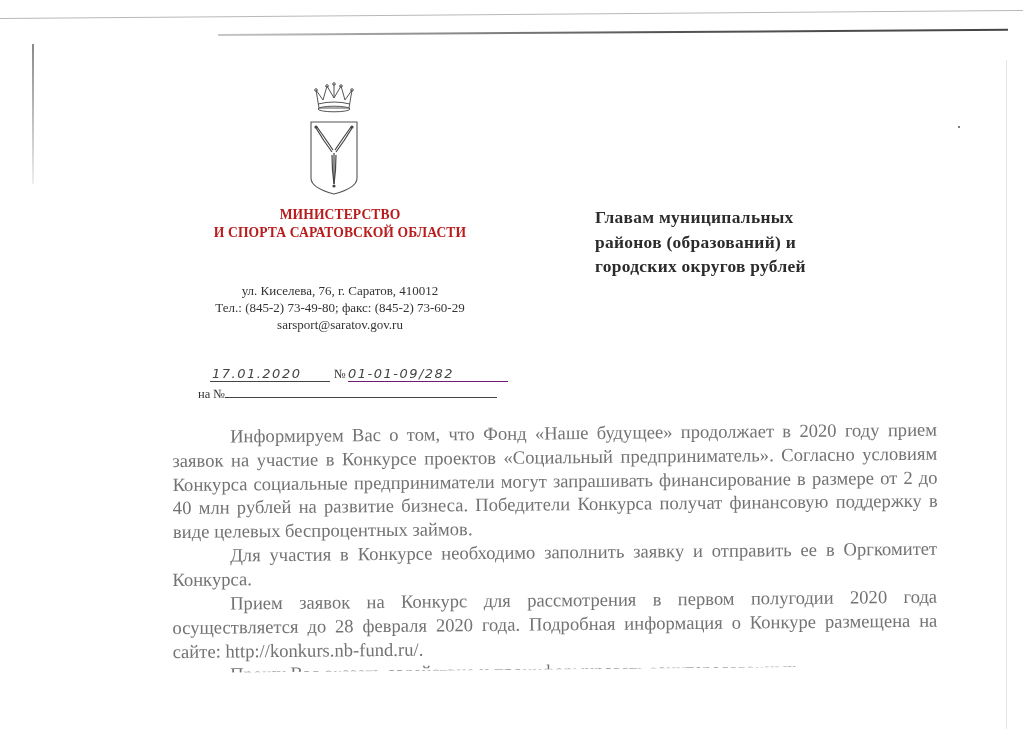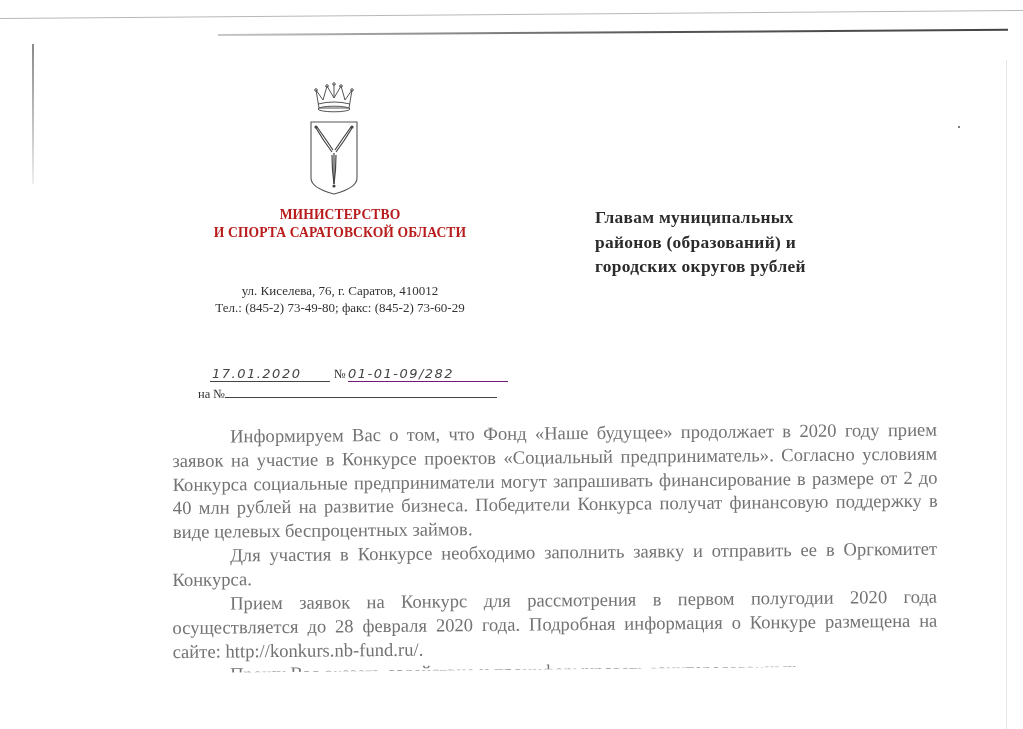--- a/index.html
+++ b/index.html
@@ -190,20 +190,21 @@
   </div>
 
   <div class="ministry">
     <div>МИНИСТЕРСТВО</div>
     <div>И СПОРТА САРАТОВСКОЙ ОБЛАСТИ</div>
   </div>
 
   <div class="contacts">
     <div>ул. Киселева, 76, г. Саратов, 410012</div>
     <div>Тел.: (845-2) 73-49-80; факс: (845-2) 73-60-29</div>
+    <div>sarsport@saratov.gov.ru</div>
   </div>
 
   <div class="regno">
     <div class="row">
       <span class="date-field hand">17.01.2020</span><span class="num-label">№</span><span class="num-field hand">01-01-09/282</span>
     </div>
     <div class="row">
       <span>на №</span><span class="ref-field"></span>
     </div>
   </div>

